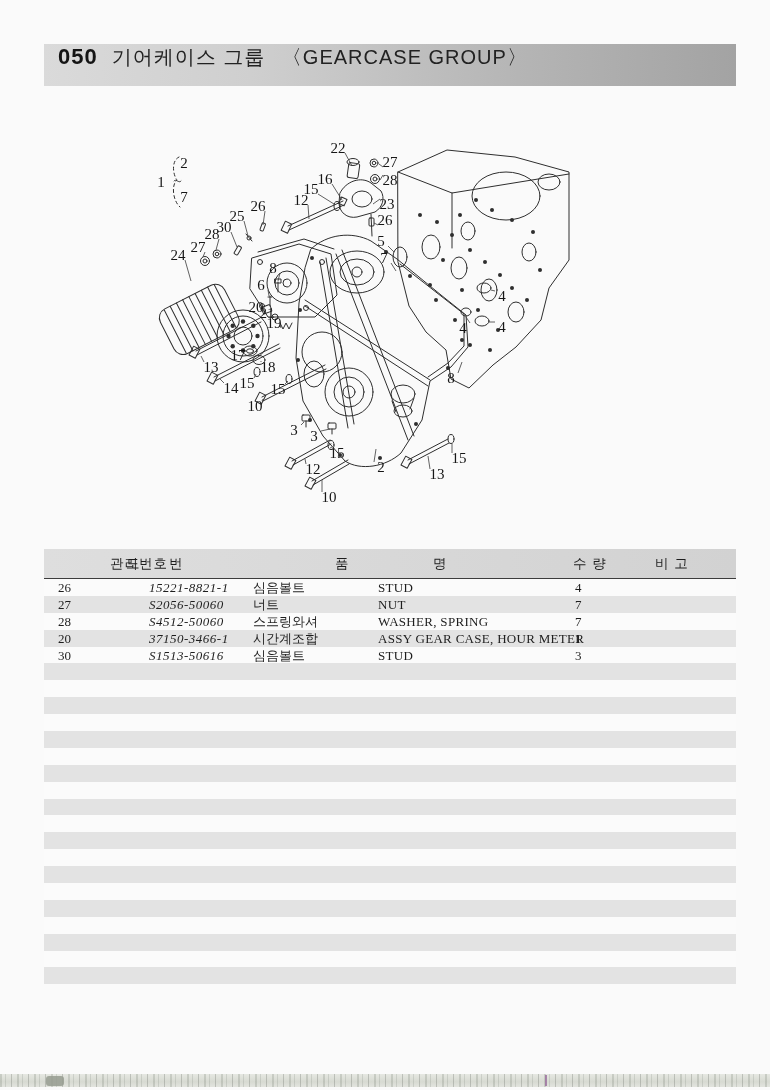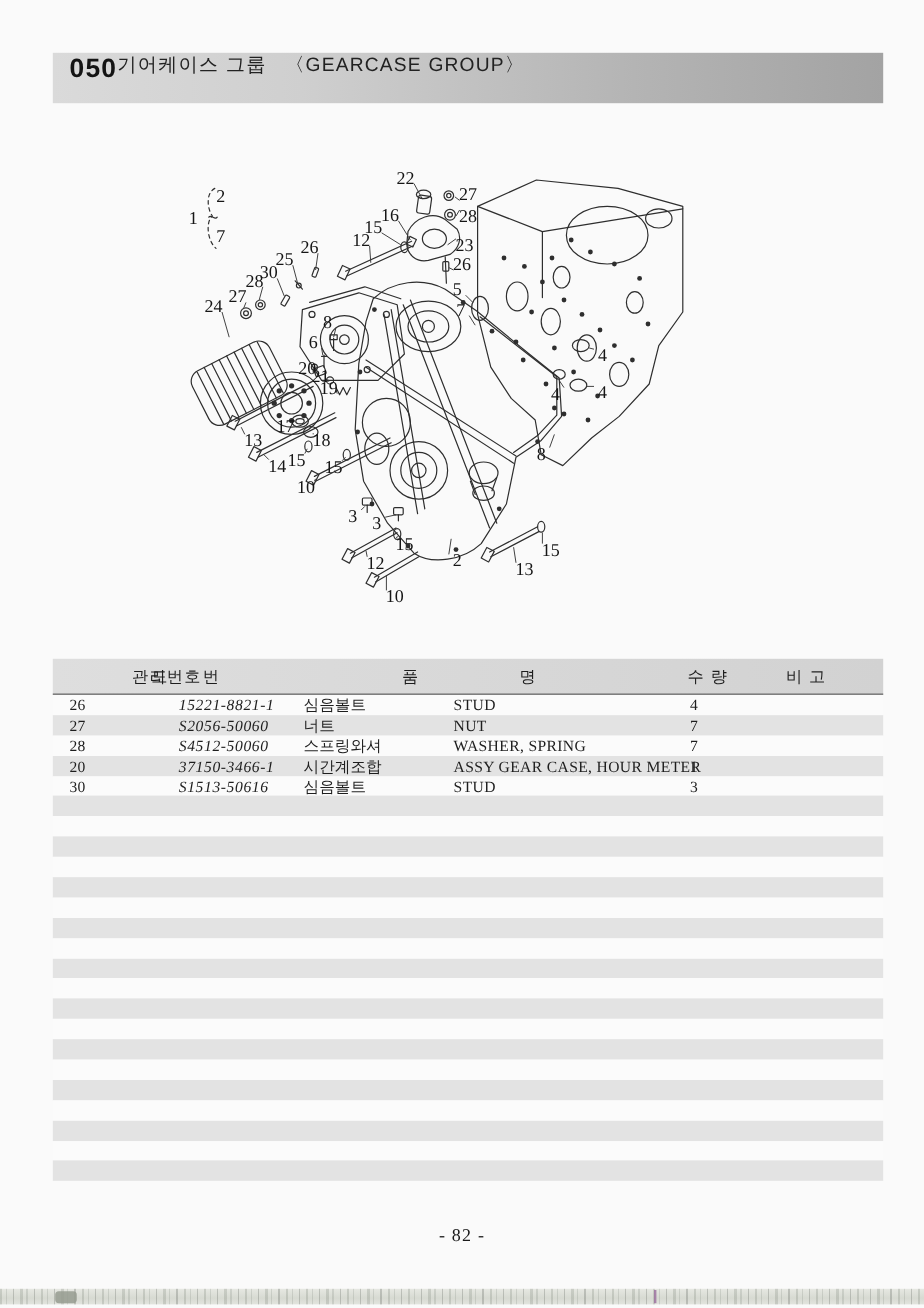--- a/index.html
+++ b/index.html
@@ -14,21 +14,21 @@
   
   .title-bar{
     position:absolute;left:44px;top:44px;width:692px;height:42px;
     background:linear-gradient(to right,#dadada 0%,#cfcfcf 30%,#b4b4b4 70%,#a3a3a3 100%);
     display:flex;
   }
   .sec-num{
     font-weight:bold;font-size:22px;color:#141414;margin-left:14px;letter-spacing:1px;
   }
   .sec-title{
-    font-size:16px;color:#222;letter-spacing:1px;
+    font-size:20px;color:#222;margin-left:14px;letter-spacing:1px;
   }
   .sec-title .en{margin-left:10px;}
 
   
   svg.layer{position:absolute;left:0;top:0;pointer-events:none;}
   .dwg{stroke:#2e2e2e;fill:none;stroke-width:1;stroke-linejoin:round;stroke-linecap:round;}
   .callout-text{
     font-family:"Liberation Serif",serif;font-size:15px;fill:#161616;
     text-anchor:middle;
   }
@@ -408,18 +408,17 @@
         <div class="trow alt"></div>
         <div class="trow"></div>
         <div class="trow alt"></div>
         <div class="trow"></div>
         <div class="trow alt"></div>
         <div class="trow"></div>
         <div class="trow alt"></div>
       </div>
   </div>
 
-  <div class="page-number">- 82 -</div>
   <div class="artifact-strip"></div>
   <div class="artifact-blob"></div>
   <div class="artifact-tick"></div>
 
 </div>
 
 </body></html>

